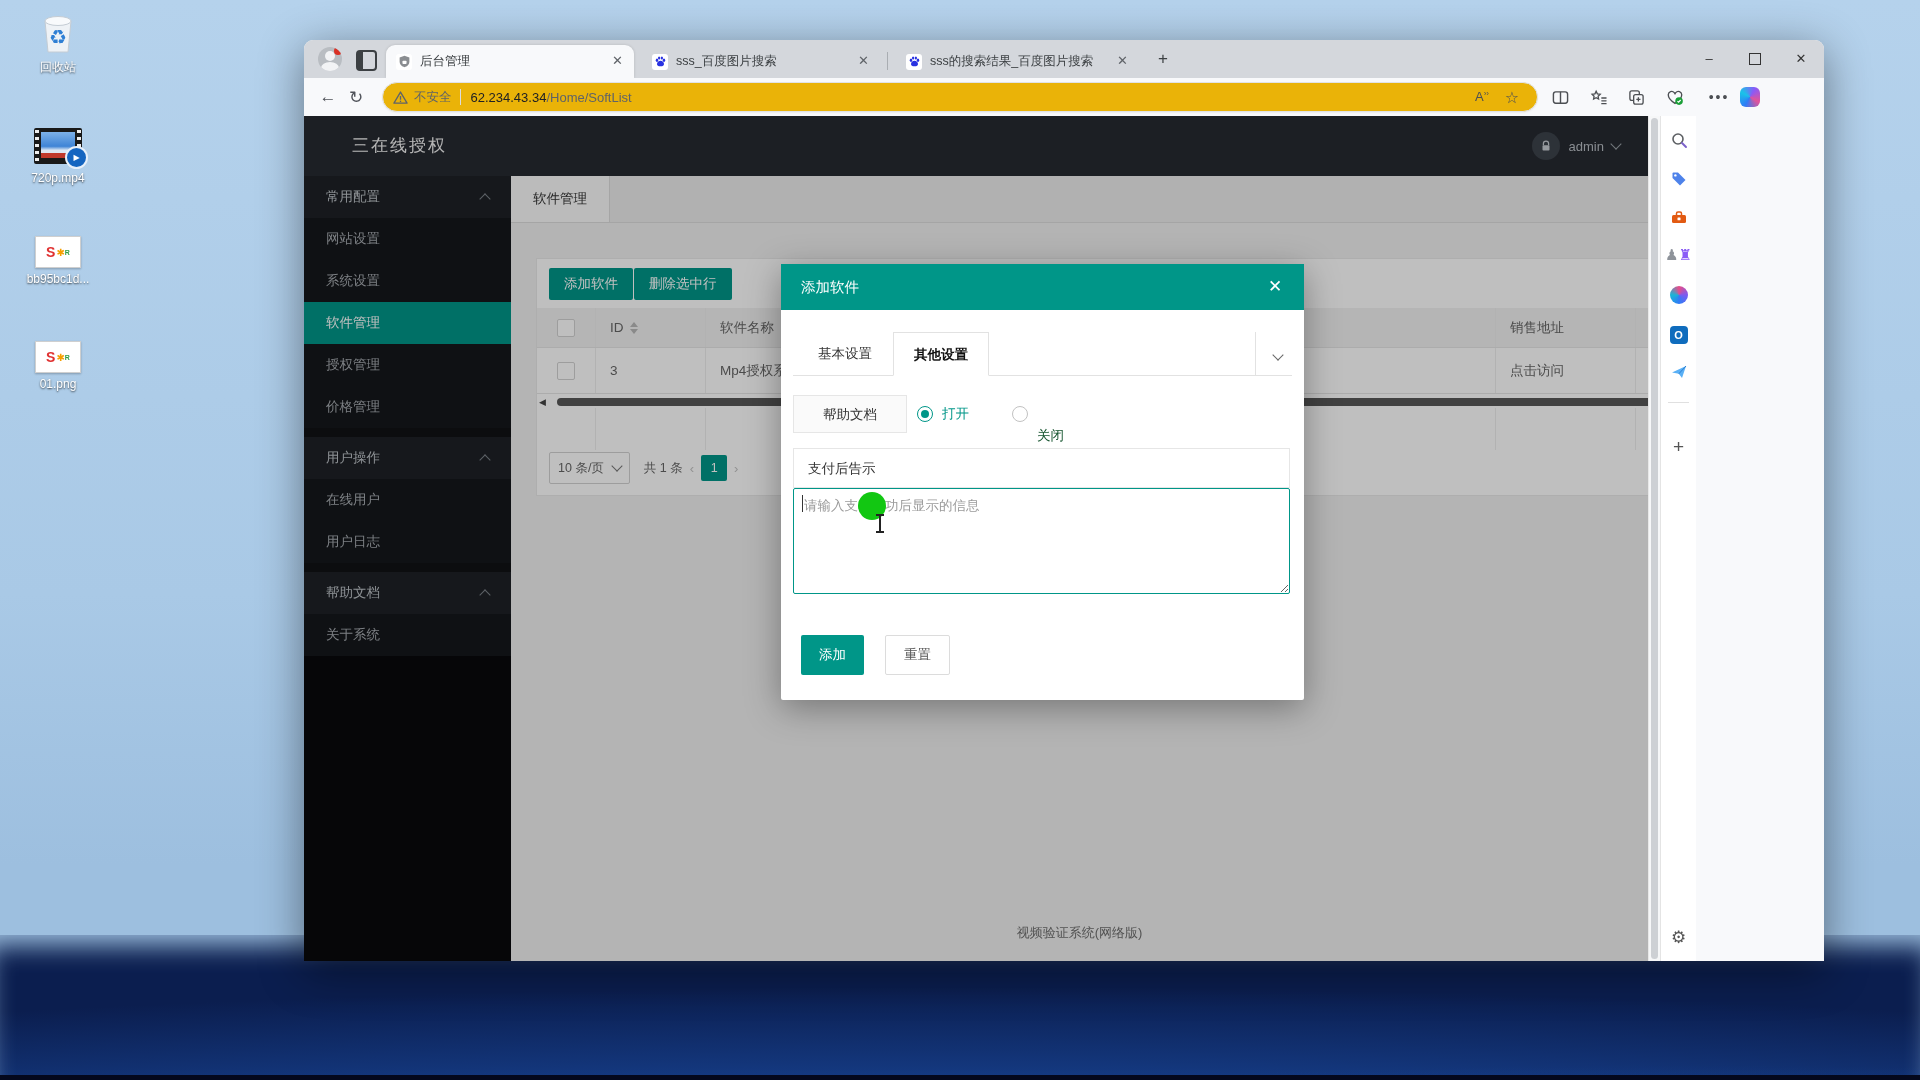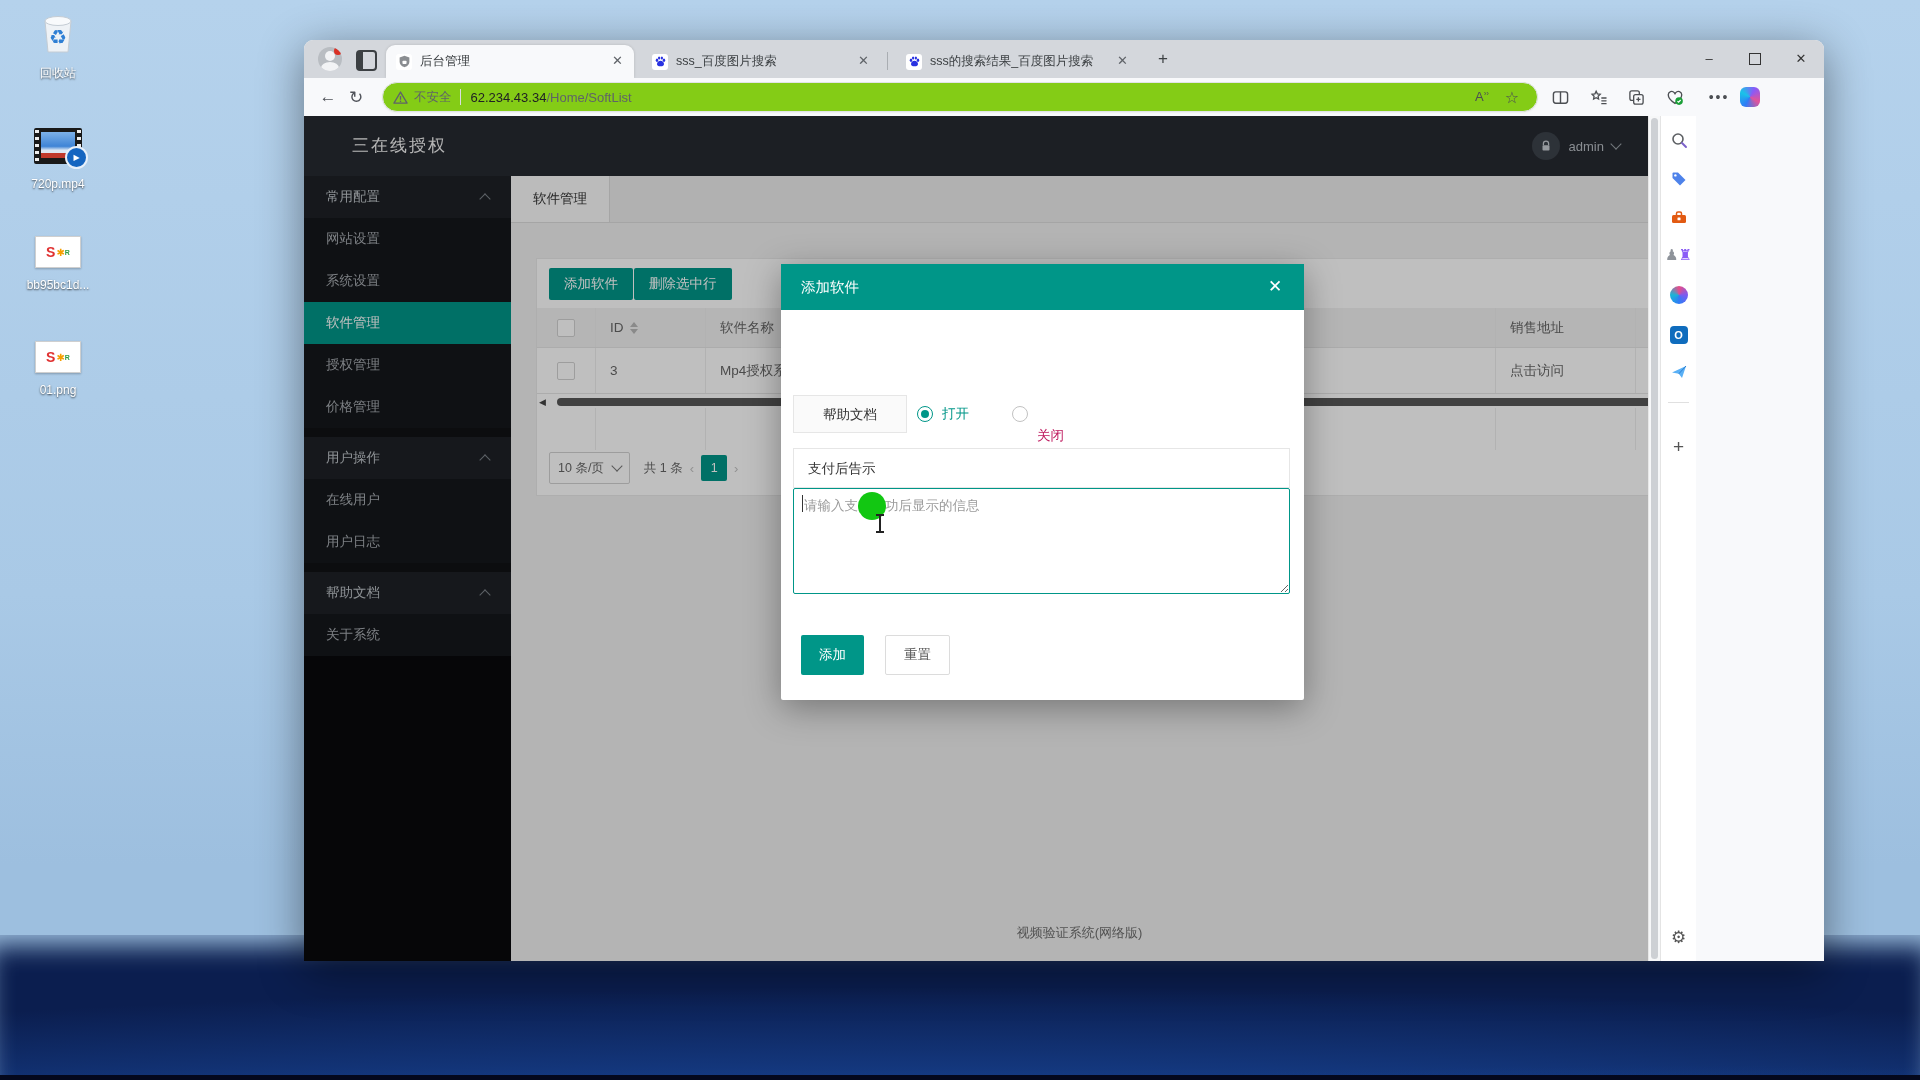--- a/index.html
+++ b/index.html
@@ -13,21 +13,21 @@
     background:
       radial-gradient(120% 300% at 8% 320%, #071a3f 0%, #0d2d6b 45%, rgba(13,45,107,0) 70%),
       radial-gradient(150% 320% at 88% 330%, #0a2145 0%, #16459c 50%, rgba(22,69,156,0) 75%),
       radial-gradient(160% 300% at 50% 300%, #4f92ea 0%, #2e6fd3 35%, #17418f 62%, #0b1e4f 88%);
     background-color:#0c2a63;
     box-shadow:inset 0 22px 26px -12px #9dbfdf;}
   .swirl:after{content:"";position:absolute;left:0;right:0;bottom:0;height:5px;background:#04081d;}
 
   
   .dicon{width:96px;text-align:center;color:#fff;font-size:12px;cursor:default;}
-  .dicon .lbl{display:block;margin-top:10px;text-shadow:0 1px 2px rgba(0,0,0,.75);line-height:14px;}
+  .dicon .lbl{display:block;margin-top:4px;text-shadow:0 1px 2px rgba(0,0,0,.75);line-height:14px;}
   .ico-img{width:44px;height:30px;background:#fff;border:1px solid #cfcfcf;box-shadow:0 1px 2px rgba(0,0,0,.25);
            display:inline-flex;align-items:center;justify-content:center;font-weight:bold;font-size:14px;color:#e03131;}
   .ico-img i{font-style:normal;color:#f59f00;font-size:10px;margin-left:1px;}
   .ico-img s{text-decoration:none;color:#2f9e44;font-size:7px;vertical-align:super;}
   .vicon{width:48px;height:36px;background:#191919;position:relative;display:inline-block;border-radius:2px;}
   .vicon .screen{position:absolute;left:7px;top:4px;right:7px;bottom:6px;
       background:linear-gradient(180deg,#7db1e8 0%,#3f84d6 55%,#dde7f2 70%,#dde7f2 100%);}
   .vicon .bar{position:absolute;left:7px;bottom:6px;right:7px;height:5px;background:#c0392b;}
   .vicon .holes{position:absolute;top:2px;bottom:2px;width:4px;
       background:repeating-linear-gradient(180deg,#eee 0 3px,#191919 3px 7px);}
@@ -50,21 +50,21 @@
   .tab .title{flex:1;white-space:nowrap;overflow:hidden;text-overflow:ellipsis;margin:0 8px;}
   .tab .close{width:17px;height:17px;line-height:16px;text-align:center;border-radius:50%;font-size:13px;color:#5f6368;}
   .favsq{width:16px;height:16px;border-radius:3px;background:#fff;display:flex;align-items:center;justify-content:center;flex:none;}
   .tabdiv{position:absolute;top:12px;width:1px;height:18px;background:#a9adb2;}
   .newtab{position:absolute;top:9px;width:22px;height:22px;text-align:center;line-height:20px;font-size:17px;color:#3c4043;}
   .wctl{position:absolute;top:0;width:46px;height:38px;text-align:center;line-height:38px;font-size:13px;color:#333;}
   .wctl .sq{display:inline-block;width:10px;height:10px;border:1.2px solid #333;margin-top:13px;}
 
   .addr{position:absolute;left:0;top:38px;right:0;height:38px;background:#f8f9fb;display:flex;align-items:center;}
   .navbtn{width:28px;text-align:center;font-size:17px;color:#50535a;flex:none;}
-  .pill{height:30px;background:#84cc16;border:1px solid #e1e3e7;border-radius:16px;display:flex;align-items:center;
+  .pill{height:30px;background:#eab308;border:1px solid #e1e3e7;border-radius:16px;display:flex;align-items:center;
         padding:0 10px;box-sizing:border-box;margin-left:12px;flex:none;width:1156px;box-shadow:0 1px 2px rgba(0,0,0,.05);}
   .pill .sec{font-size:12.5px;color:#5f6368;margin:0 8px 0 6px;}
   .pill .sep{width:1px;height:16px;background:#dadce0;margin-right:10px;}
   .pill .host{font-size:13px;color:#202124;}
   .pill .path{font-size:13px;color:#5f6368;}
   .pill .spacer{flex:1;}
   .ab-ico{width:30px;text-align:center;flex:none;color:#4c4f53;}
   .copilot{width:20px;height:20px;border-radius:6px;flex:none;margin:0 10px 0 6px;
      background:conic-gradient(from 210deg,#2f7cf6,#19c3e8,#8a5af8,#e1539a,#2f7cf6);}
 
@@ -437,29 +437,34 @@
         <div class="pfoot">视频验证系统(网络版)</div>
       </div>
 
       <div class="shade"></div>
 
       <div class="modal">
         <div class="m-head">
           <span>添加软件</span>
           <span class="m-close">✕</span>
         </div>
+        <div class="m-tabs">
+          <div class="m-tab" style="left:4px;">基本设置</div>
+          <div class="m-tab on" style="left:100px;">其他设置</div>
+          <div class="m-tabmore"><i class="chev-down" style="border-color:#666;"></i></div>
+        </div>
 
         <div class="m-label">帮助文档</div>
         <div class="radio" style="left:136px;">
           <span class="rdot on"></span>
           <span style="color:#009688;">打开</span>
         </div>
         <div class="radio" style="left:231px;">
           <span class="rdot off"></span>
-          <span style="color:#be185d;margin-top:44px;">关闭</span>
+          <span style="color:#14532d;margin-top:44px;">关闭</span>
         </div>
 
         <div class="m-field">支付后告示</div>
         <textarea class="m-ta" placeholder="请输入支付成功后显示的信息" style=""></textarea>
         <div class="caret-line"></div>
 
         <a class="m-btn sub">添加</a>
         <a class="m-btn rst">重置</a>
       </div>
 

